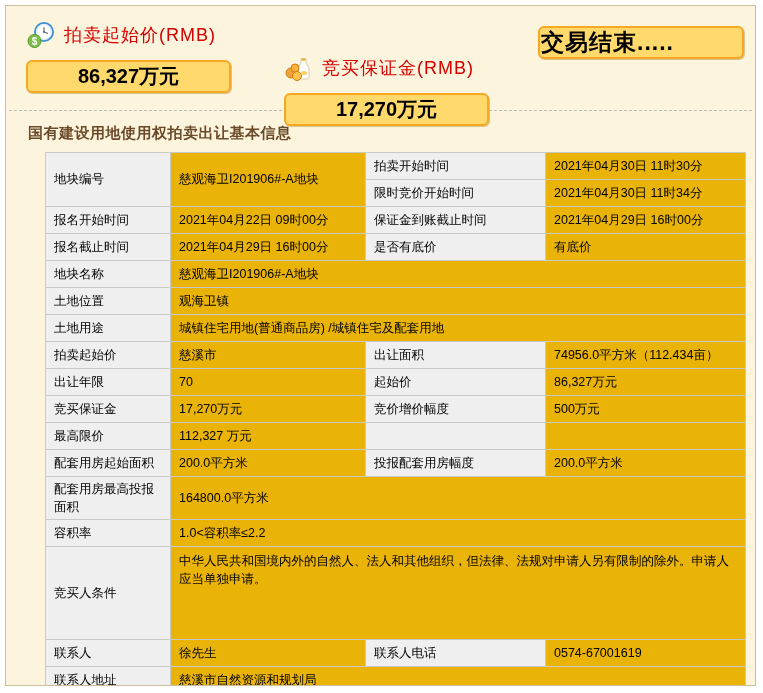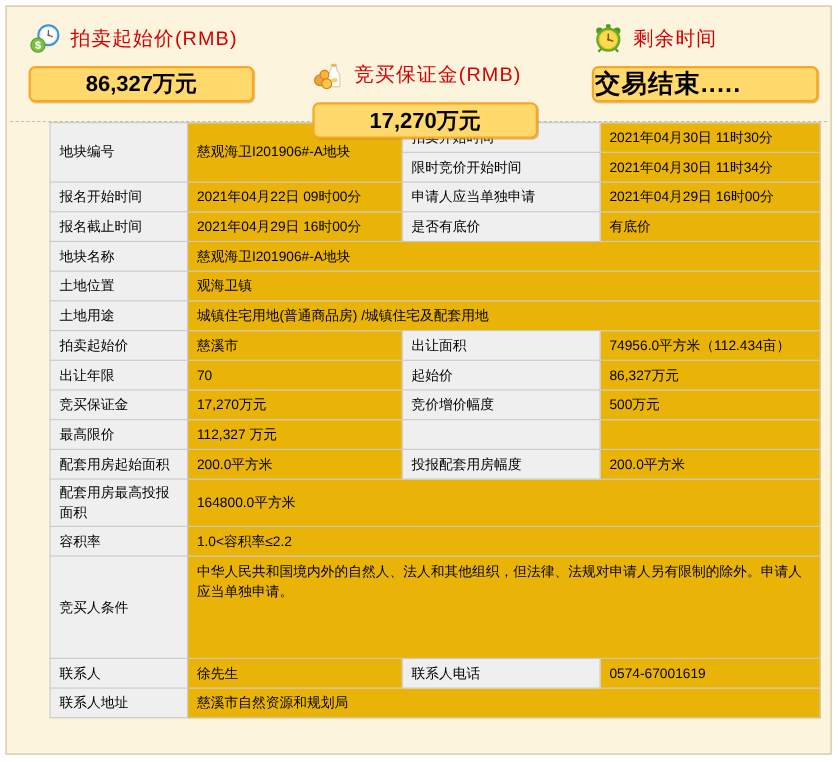--- a/index.html
+++ b/index.html
@@ -117,44 +117,28 @@
             <circle cx="11" cy="15" r="4" fill="#ffb13c" stroke="#d07f14" stroke-width="1"></circle>
             <ellipse cx="20" cy="20" rx="3" ry="2" fill="#ffd063"></ellipse>
           </svg>
         </span>
         <span class="lbl">竞买保证金(RMB)</span>
       </div>
       <div class="gold-box">17,270万元</div>
     </div>
 
     <div class="top-item i2">
-      <div class="top-head">
-        <span class="icon">
-          <svg viewBox="0 0 30 30" width="30" height="30">
-            <rect x="13" y="2" width="4" height="4" rx="1" fill="#4f9a1d"></rect>
-            <circle cx="7" cy="8" r="3" fill="#4f9a1d"></circle>
-            <circle cx="23" cy="8" r="3" fill="#4f9a1d"></circle>
-            <line x1="6" y1="27" x2="10" y2="23" stroke="#4f9a1d" stroke-width="2"></line>
-            <line x1="24" y1="27" x2="20" y2="23" stroke="#4f9a1d" stroke-width="2"></line>
-            <circle cx="15" cy="16" r="11" fill="#5fae22"></circle>
-            <circle cx="15" cy="16" r="8.5" fill="#ffd94f" stroke="#e8bd2a" stroke-width="1"></circle>
-            <line x1="15" y1="16" x2="15" y2="10.5" stroke="#7a5b00" stroke-width="1.4"></line>
-            <line x1="15" y1="16" x2="19.5" y2="17.5" stroke="#7a5b00" stroke-width="1.4"></line>
-            <circle cx="15" cy="16" r="1.1" fill="#7a5b00"></circle>
-          </svg>
-        </span>
-        <span class="lbl">剩余时间</span>
-      </div>
       <div class="gold-box status">交易结束.....</div>
     </div>
 
   </div>
 
   <div class="divider"></div>
 
+  <div class="section-title">国有建设用地使用权拍卖出让基本信息</div>
 
   <table class="info">
     <colgroup>
       <col style="width:125px">
         <col style="width:195px">
         <col style="width:180px">
         <col style="width:200px">
     </colgroup>
     <tbody>
         <tr>
@@ -163,21 +147,21 @@
           <td class="l">拍卖开始时间</td>
           <td class="v">2021年04月30日 11时30分</td>
         </tr>
         <tr>
           <td class="l">限时竞价开始时间</td>
           <td class="v">2021年04月30日 11时34分</td>
         </tr>
         <tr>
           <td class="l">报名开始时间</td>
           <td class="v">2021年04月22日 09时00分</td>
-          <td class="l">申请人应当单独申请</td>
+          <td class="l">保证金到账截止时间</td>
           <td class="v">2021年04月29日 16时00分</td>
         </tr>
         <tr>
           <td class="l">报名截止时间</td>
           <td class="v">2021年04月29日 16时00分</td>
           <td class="l">是否有底价</td>
           <td class="v">有底价</td>
         </tr>
         <tr>
           <td class="l">地块名称</td>

